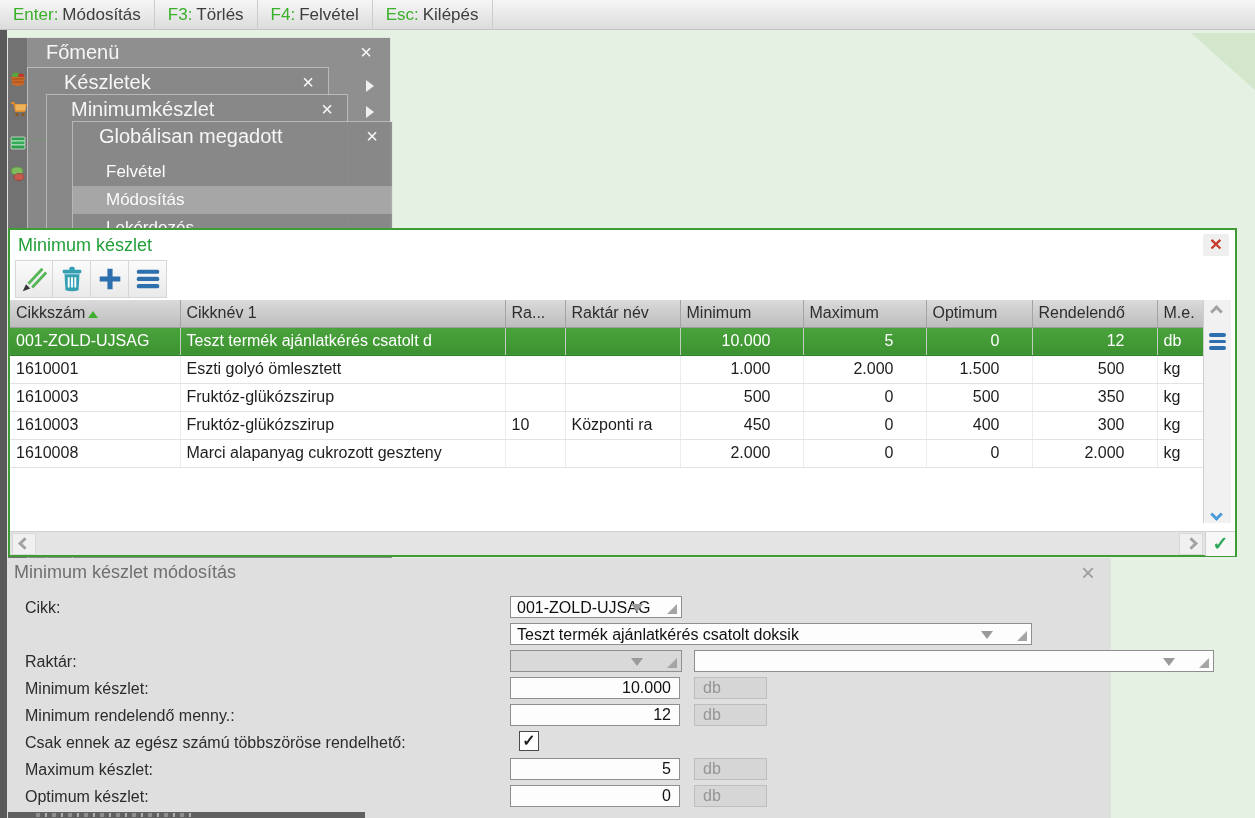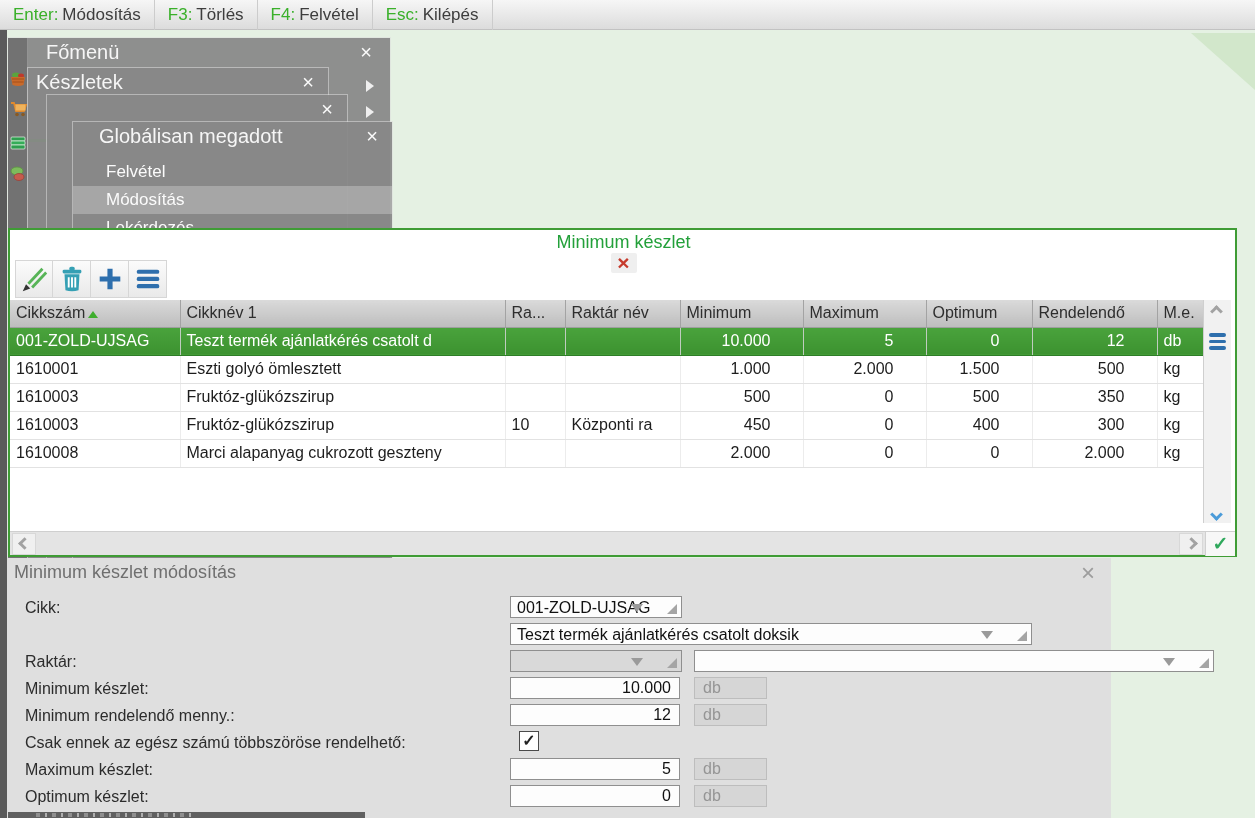--- a/index.html
+++ b/index.html
@@ -41,21 +41,21 @@
     border-left:8px solid #efefef; cursor:pointer; }
   .menu-items { position:absolute; left:0; top:36px; width:100%; }
   .menu-item { height:28px; line-height:28px; padding-left:33px; font-size:17px;
     color:#fbfbfb; cursor:pointer; }
   .menu-item.hl { background:rgba(255,255,255,0.25); }
 
   
   .gridwin { position:absolute; left:8px; top:228px; width:1229px; height:329px;
     background:#fff; border:2px solid #3f9c35; z-index:20;
     display:flex; flex-direction:column; }
-  .gw-title { height:28px; display:flex; align-items:center; padding:2px 6px 0 8px;flex-direction:column; }
+  .gw-title { height:28px; display:flex; align-items:center; padding:2px 6px 0 8px; }
   .gw-title-text { color:#23a03a; font-size:18px; flex:1; }
   .gw-close { width:26px; height:22px; background:#efefef; border-radius:2px;
     color:#c63b2d; font-size:21px; line-height:20px; text-align:center;
     font-weight:bold; cursor:pointer; }
   .gw-toolbar { height:42px; display:flex; align-items:center; padding-left:5px; }
   .tbtn { width:38px; height:38px; background:linear-gradient(#fbfbfb,#e9e9e9);
     border:1px solid #d6d6d6; display:flex; align-items:center; justify-content:center;
     cursor:pointer; }
   .tbtn + .tbtn { border-left:none; }
 
@@ -195,25 +195,26 @@
       </svg>
     </div>
     <div class="mtitle" style="padding-left:38px">Főmenü</div>
     <span class="mclose" style="right:18px">×</span>
     <span class="submenu-arrow" style="right:16px;top:42px"></span>
     <span class="submenu-arrow" style="right:16px;top:68px"></span>
     <div class="green-indicator"></div>
   </div>
 
   <div class="menuwin" style="left:28px;top:68px;width:300px;height:510px;z-index:11">
-    <div class="mtitle" style="padding-left:8px">Készletek</div>
+    <div class="mtitle" style="padding-left:36px">Készletek</div>
     <span class="mclose" style="right:14px">×</span>
   </div>
 
   <div class="menuwin" style="left:47px;top:95px;width:300px;height:483px;z-index:12">
+    <div class="mtitle" style="padding-left:24px">Minimumkészlet</div>
     <span class="mclose" style="right:14px">×</span>
   </div>
 
   <div class="menuwin" style="left:73px;top:122px;width:319px;height:440px;z-index:13">
     <div class="mtitle" style="padding-left:26px">Globálisan megadott</div>
     <span class="mclose" style="right:14px">×</span>
     <div class="menu-items">
       <div class="menu-item">Felvétel</div>
       <div class="menu-item hl">Módosítás</div>
       <div class="menu-item">Lekérdezés</div>

